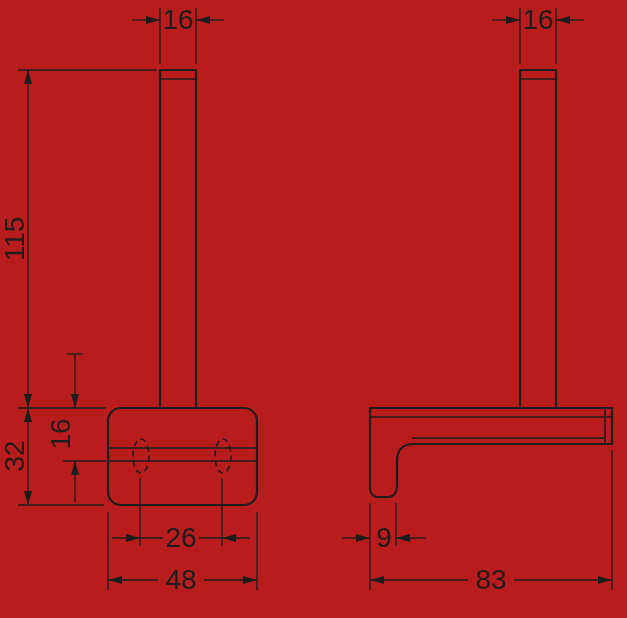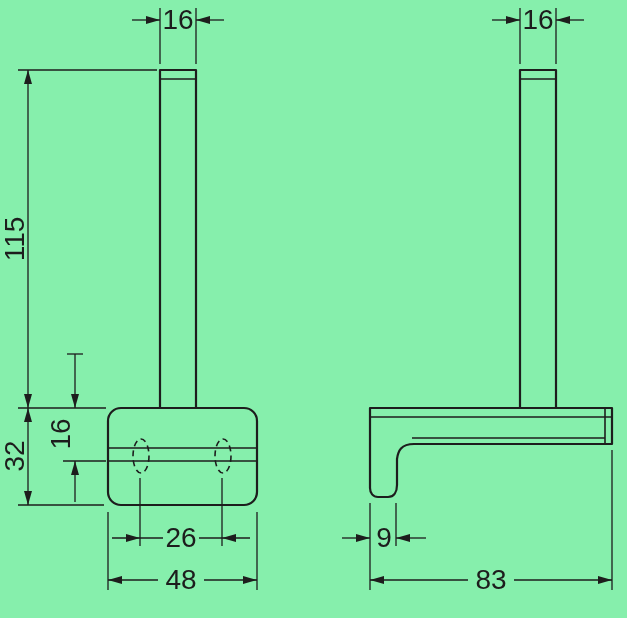--- a/index.html
+++ b/index.html
@@ -3,21 +3,21 @@
 <meta charset="utf-8">
 <style>
   html, body {
     margin: 0;
     padding: 0;
     background: #ffffff;
   }
   .stage {
     width: 627px;
     height: 618px;
-    background: #86efac;
+    background: #b91c1c;
     position: relative;
     font-family: "Liberation Sans", sans-serif;
   }
   svg { display: block; }
   .part   { stroke: #1d1d1d; stroke-width: 2.2; fill: none; stroke-linejoin: round; }
   .part-thin { stroke: #1d1d1d; stroke-width: 1.6; fill: none; }
   .hidden-line { stroke: #1d1d1d; stroke-width: 1.6; fill: none; stroke-dasharray: 6 4; }
   .dim    { stroke: #1d1d1d; stroke-width: 1.3; fill: none; }
   .arrow  { fill: #1d1d1d; stroke: none; }
   .dim-text {

